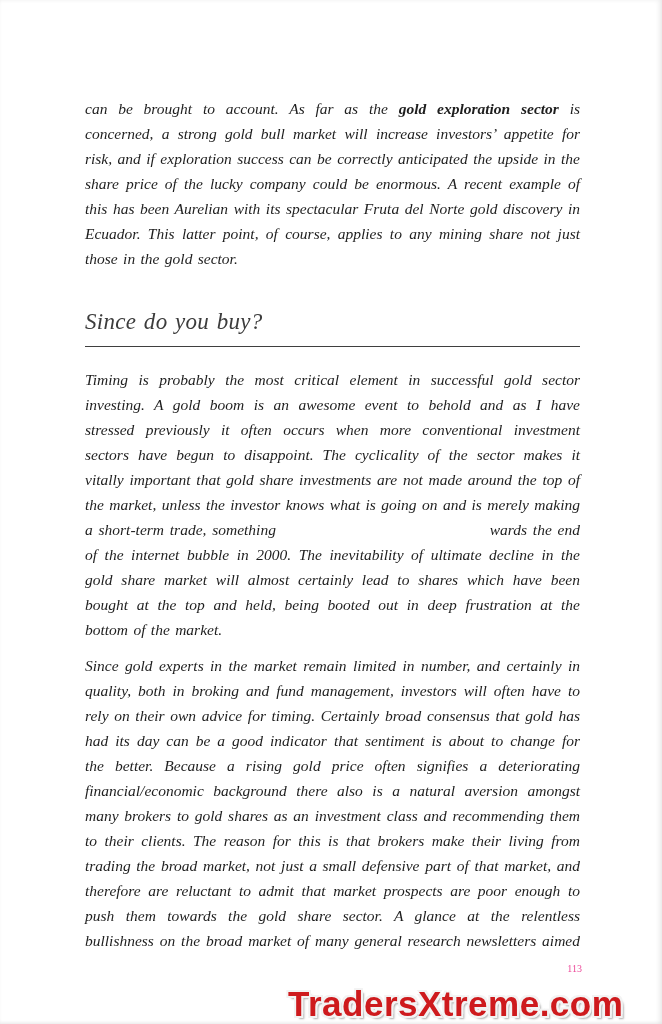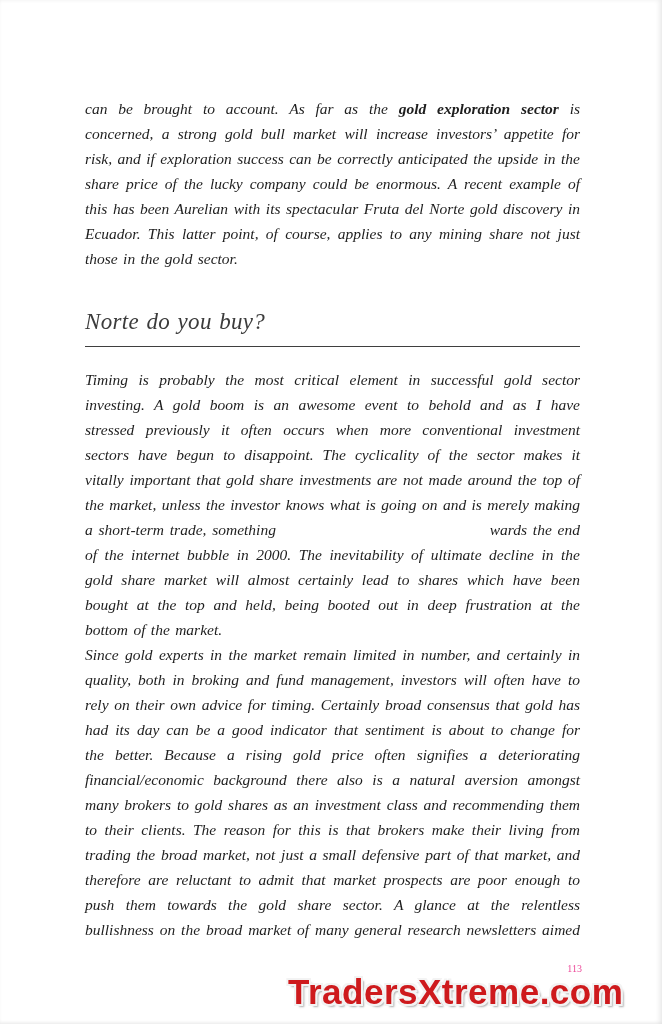--- a/index.html
+++ b/index.html
@@ -37,21 +37,21 @@
 
   
   .content {
     position:absolute; left:85px; right:82px; top:96px;
     font-size:15.5px; line-height:25px;
     text-align:justify;
     word-spacing:1.5px;
     font-style:italic;
   }
   .para { margin:0; }
-  .para + .para { }
+  .para + .para { margin-top:11px; }
   .para b { font-weight:700; }
 
   .heading {
     font-weight:400;
     font-size:23px;
     color:#3c3c3c;
     letter-spacing:0.3px;
     margin:37px 0 0 0;
     line-height:28px;
     text-align:left;
@@ -77,21 +77,21 @@
     font-weight:800; font-size:45px; letter-spacing:2px;
     color:#c0181b;
     text-shadow:
       -2px -2px 0 #f2f2f2, 2px -2px 0 #f2f2f2,
       -2px 2px 0 #f2f2f2, 2px 2px 0 #f2f2f2,
       -3px 0 1px #e0e0e0, 3px 0 1px #e0e0e0,
       4px 4px 2px rgba(110,110,110,0.55);
     white-space:nowrap;
   }
   .wm-bottom {
-    position:absolute; bottom:12px; left:288px;
+    position:absolute; bottom:0; left:288px;
     font-family:"Liberation Sans", sans-serif;
     font-weight:800; font-size:35px; letter-spacing:0.5px;
     color:#ce1a1d;
     text-shadow:
       -2px -2px 0 #f3f3f3, 2px -2px 0 #f3f3f3,
       -2px 2px 0 #f3f3f3, 2px 2px 0 #f3f3f3,
       3px 3px 2px rgba(110,110,110,0.55);
     white-space:nowrap;
   }
 
@@ -105,21 +105,21 @@
 <body>
 
 <div class="page">
 
 
 
   <main class="content">
 
     <p class="para"><span>can be brought to account. As far as the </span><b>gold exploration sector</b><span> is concerned, a strong gold bull market will increase investors’ appetite for risk, and if exploration success can be correctly anticipated the upside in the share price of the lucky company could be enormous. A recent example of this has been Aurelian with its spectacular Fruta del Norte gold discovery in Ecuador. This latter point, of course, applies to any mining share not just those in the gold sector.</span></p>
 
-    <h1 class="heading">Norte do you buy?</h1>
+    <h1 class="heading">Since do you buy?</h1>
 
     <hr class="heading-rule">
 
     <p class="para"><span>Timing is probably the most critical element in successful gold sector investing. A gold boom is an awesome event to behold and as I have stressed previously it often occurs when more conventional investment sectors have begun to disappoint. The cyclicality of the sector makes it vitally important that gold share investments are not made around the top of the market, unless the investor knows what is going on and is merely making a short-term trade, something</span>
       <span class="gap"></span><span>wards the end of the internet bubble in 2000. The inevitability of ultimate decline in the gold share market will almost certainly lead to shares which have been bought at the top and held, being booted out in deep frustration at the bottom of the market.</span></p>
 
     <p class="para last-justified">Since gold experts in the market remain limited in number, and certainly in quality, both in broking and fund management, investors will often have to rely on their own advice for timing. Certainly broad consensus that gold has had its day can be a good indicator that sentiment is about to change for the better. Because a rising gold price often signifies a deteriorating financial/economic background there also is a natural aversion amongst many brokers to gold shares as an investment class and recommending them to their clients. The reason for this is that brokers make their living from trading the broad market, not just a small defensive part of that market, and therefore are reluctant to admit that market prospects are poor enough to push them towards the gold share sector. A glance at the relentless bullishness on the broad market of many general research newsletters aimed</p>
 
   </main>
 

